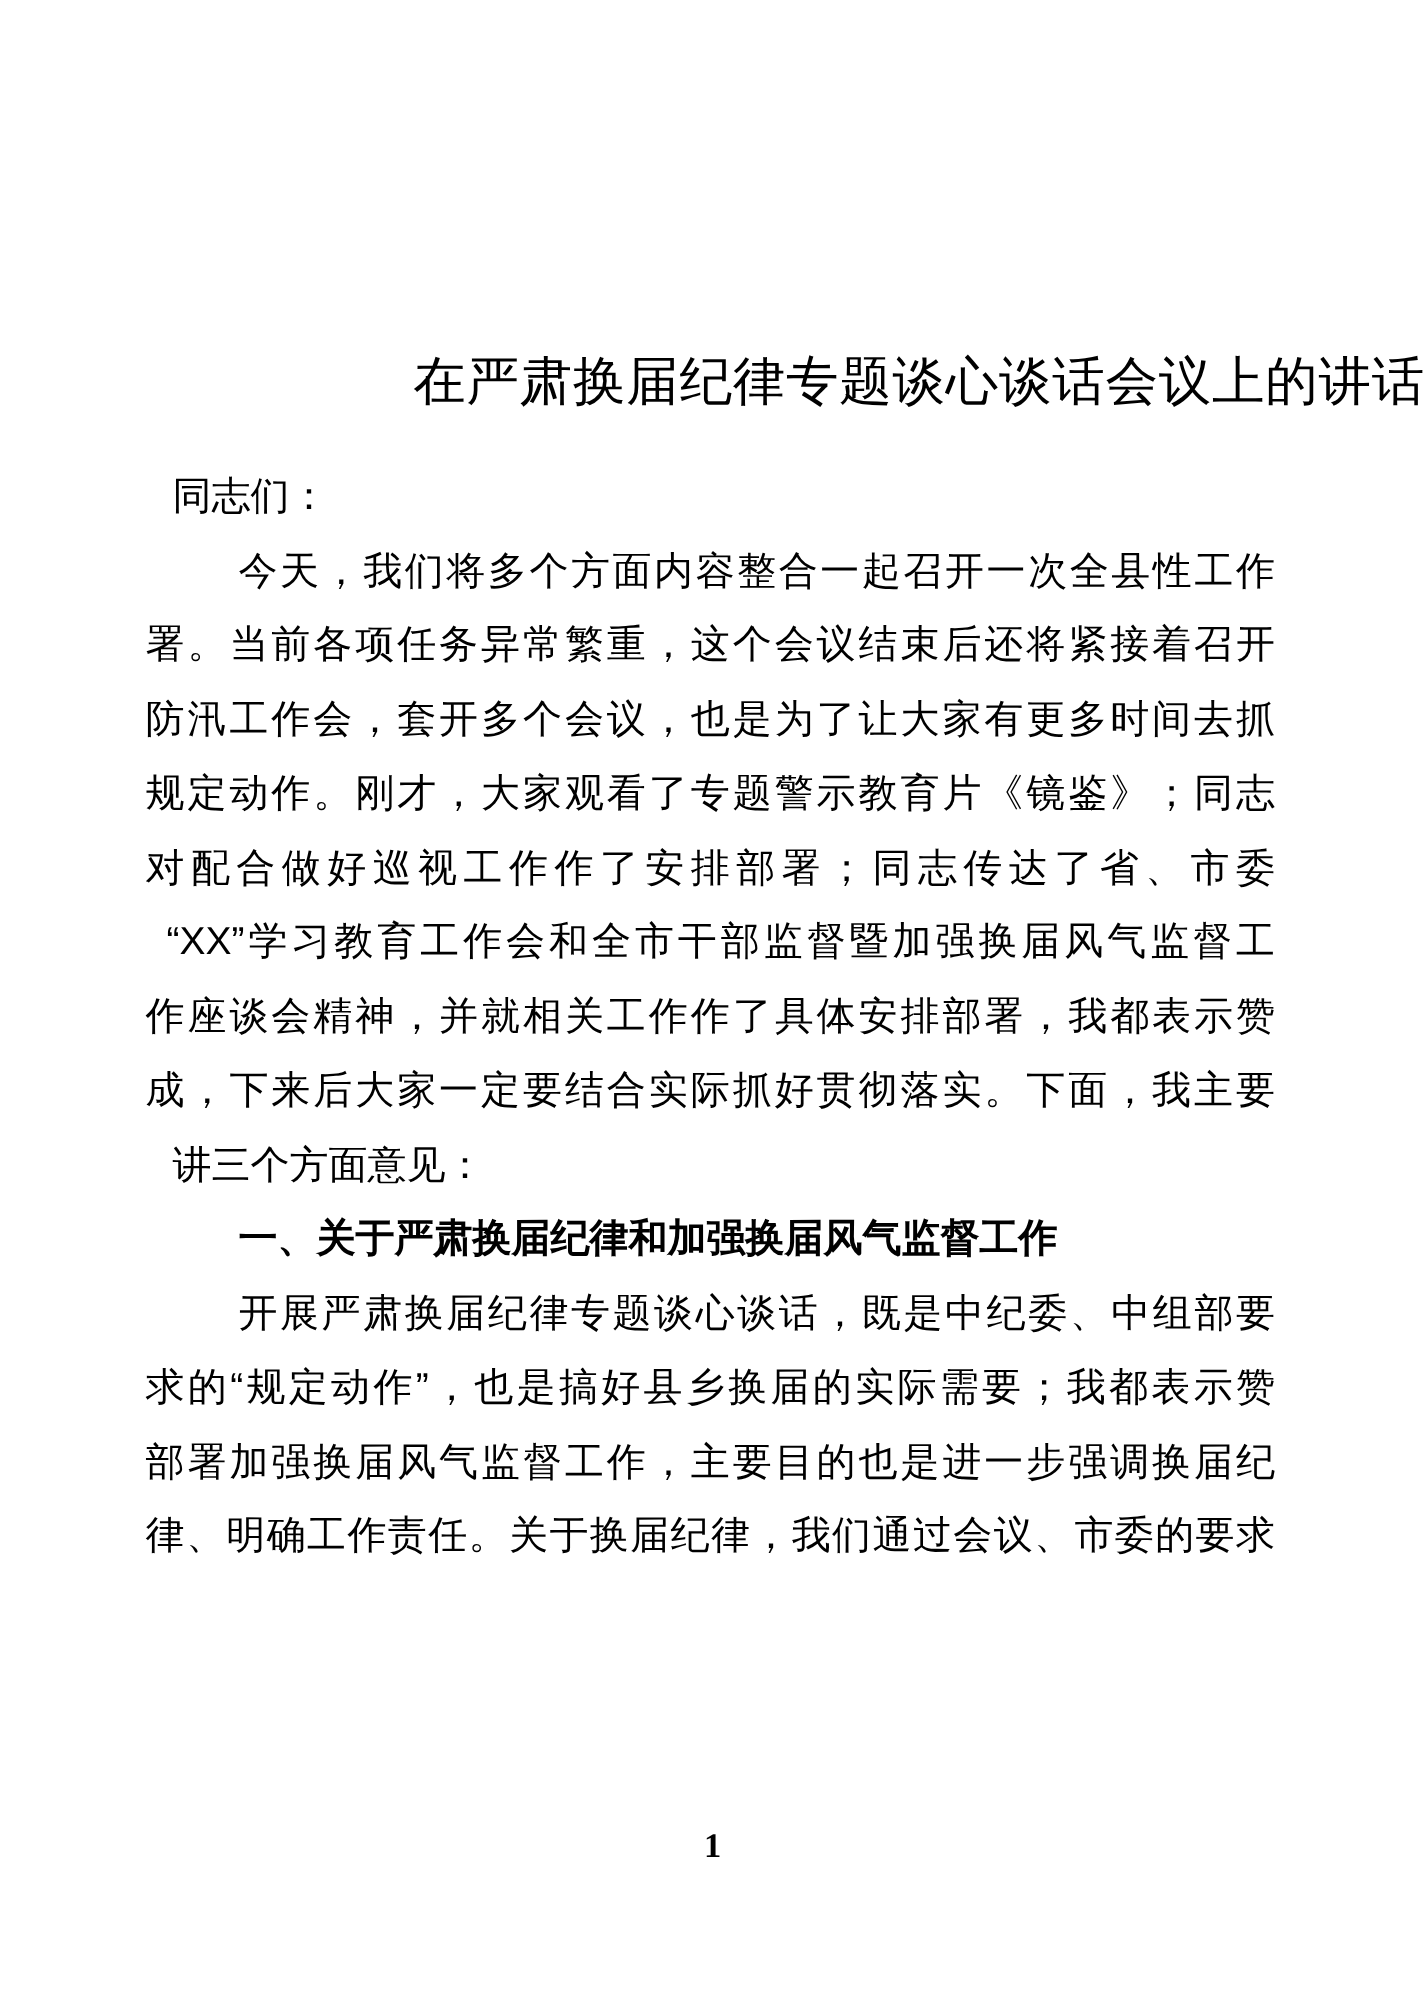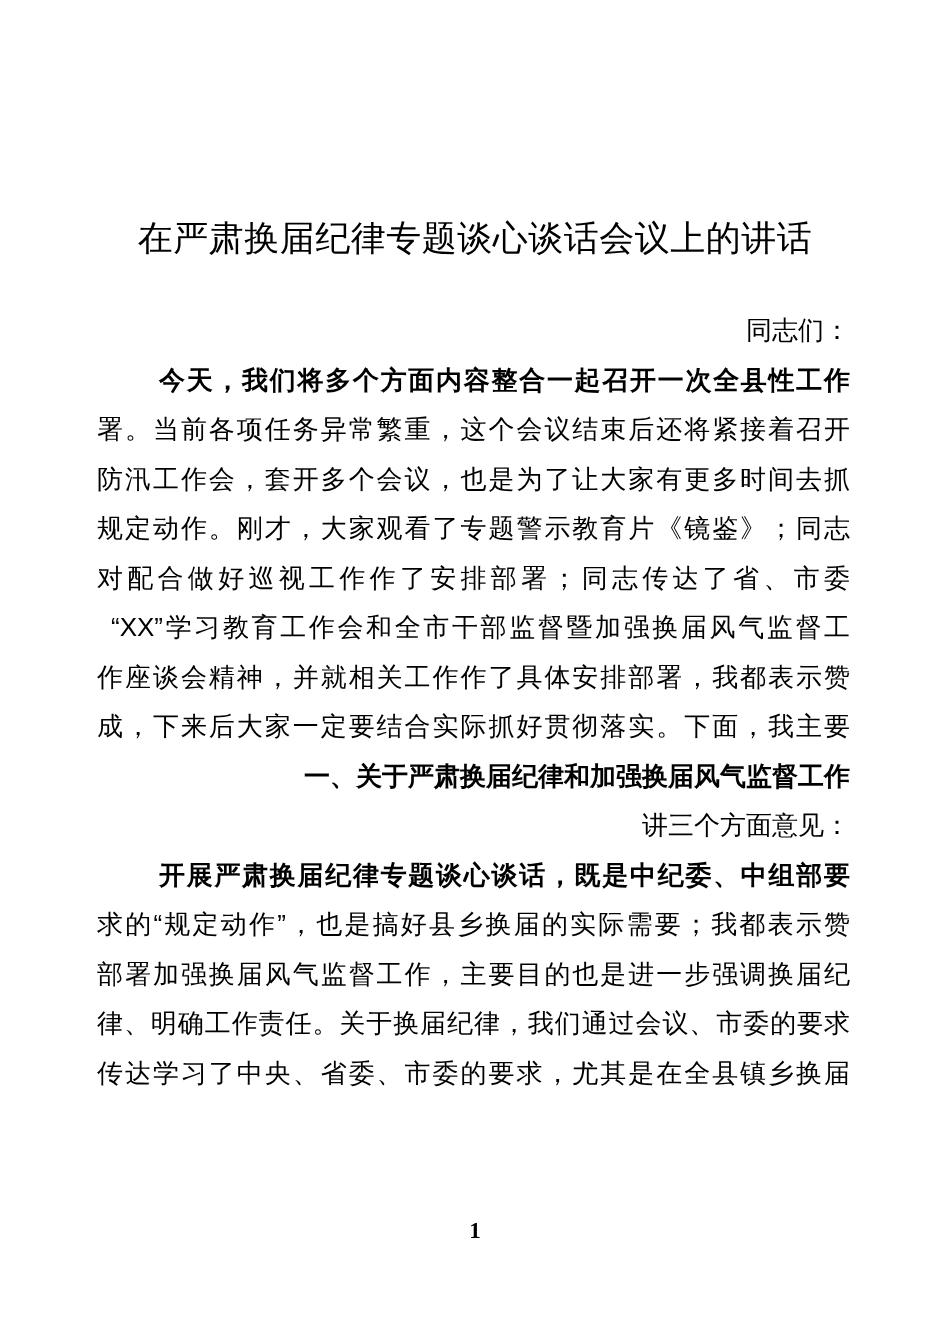--- a/index.html
+++ b/index.html
@@ -11,49 +11,48 @@
     position: relative;
     width: 950px;
     height: 1344px;
     background: #ffffff;
     color: #000000;
     font-family: "Liberation Sans", "DejaVu Sans", sans-serif;
     overflow: hidden;
   }
   .title {
     position: absolute;
-    top: 192px;
+    top: 208px;
     left: 0;
     width: 100%;
-    text-align: center;
+    text-align: right;
     font-size: 35px;
     font-weight: normal;
     letter-spacing: 0.5px;
     white-space: nowrap;
   }
   .body {
     position: absolute;
     top: 306px;
     left: 97px;
     width: 753px;
     font-size: 26px;
   }
   .ln {
     height: 49.5px;
     line-height: 49.5px;
     overflow: hidden;
-    text-align: right;
   }
   
   .j {
     text-align: justify;
     text-align-last: justify;
   }
   
-  .ind { padding-left: 62px; font-weight: bold; }
+  .ind { padding-left: 62px; }
   
   .sal { padding-left: 18px; }
   
   .qd { padding-left: 14px; }
   .bold { font-weight: bold; }
   .page-number {
     position: absolute;
     top: 1218px;
     left: 0;
     width: 100%;
@@ -73,24 +72,23 @@
   <div class="body">
     <div class="ln sal">同志们：</div>
     <div class="ln j ind">今天，我们将多个方面内容整合一起召开一次全县性工作</div>
     <div class="ln j">署。当前各项任务异常繁重，这个会议结束后还将紧接着召开</div>
     <div class="ln j">防汛工作会，套开多个会议，也是为了让大家有更多时间去抓</div>
     <div class="ln j">规定动作。刚才，大家观看了专题警示教育片《镜鉴》；同志</div>
     <div class="ln j">对配合做好巡视工作作了安排部署；同志传达了省、市委</div>
     <div class="ln j qd">“XX”学习教育工作会和全市干部监督暨加强换届风气监督工</div>
     <div class="ln j">作座谈会精神，并就相关工作作了具体安排部署，我都表示赞</div>
     <div class="ln j">成，下来后大家一定要结合实际抓好贯彻落实。下面，我主要</div>
+    <div class="ln sal">讲三个方面意见：</div>
     <div class="ln ind bold">一、关于严肃换届纪律和加强换届风气监督工作</div>
-    <div class="ln sal">讲三个方面意见：</div>
     <div class="ln j ind">开展严肃换届纪律专题谈心谈话，既是中纪委、中组部要</div>
     <div class="ln j">求的“规定动作”，也是搞好县乡换届的实际需要；我都表示赞</div>
     <div class="ln j">部署加强换届风气监督工作，主要目的也是进一步强调换届纪</div>
     <div class="ln j">律、明确工作责任。关于换届纪律，我们通过会议、市委的要求</div>
-    <div class="ln j">传达学习了中央、省委、市委的要求，尤其是在全县镇乡换届</div>
   </div>
 
   <div class="page-number">1</div>
 
 </div>
 
 </body></html>

